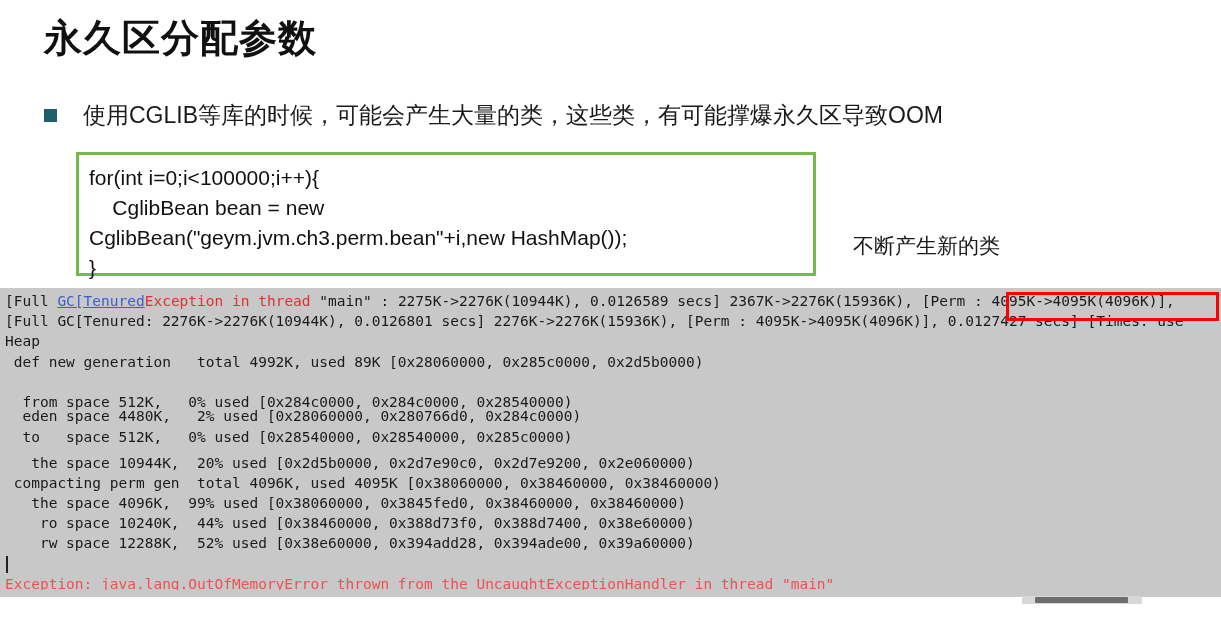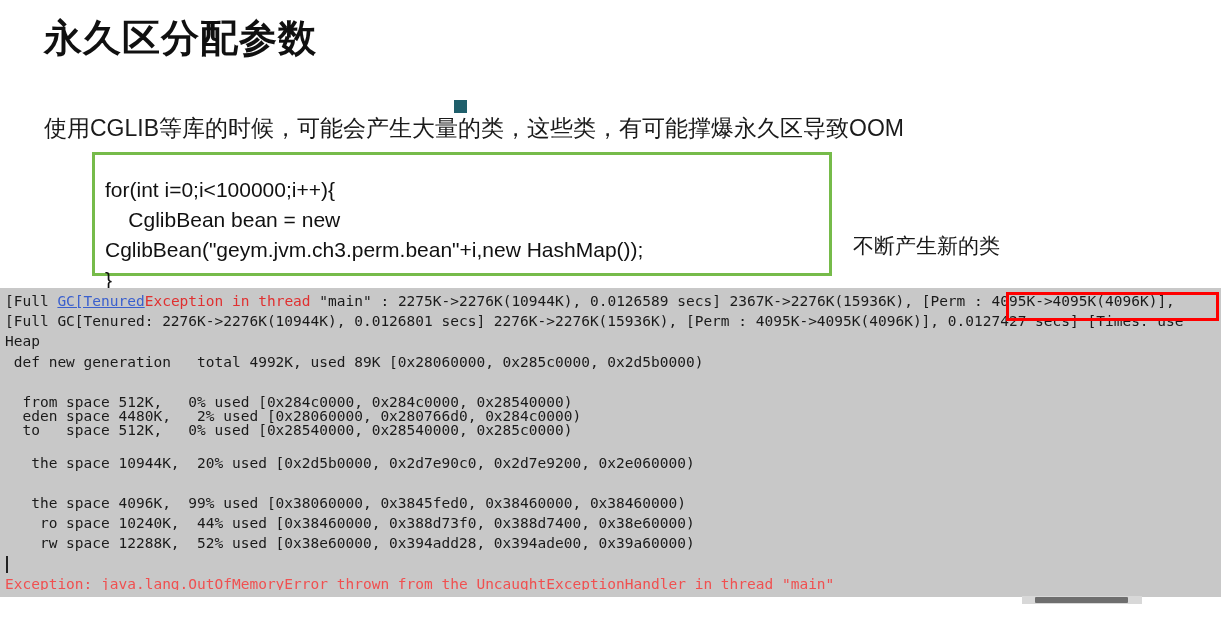--- a/index.html
+++ b/index.html
@@ -35,21 +35,20 @@
     line-height: 48px;
     white-space: nowrap;
   }
 
   #bullet-row {
     position: absolute;
     left: 44px;
     top: 100px;
     display: flex;
     align-items: center;
-    flex-direction: column;
   }
   #bullet-marker {
     width: 13px;
     height: 13px;
     background: #1f5f6b;
     margin-right: 26px;
     flex: 0 0 auto;
   }
   #bullet-text {
     font-size: 23px;
@@ -61,22 +60,21 @@
   
   #code-box {
     position: absolute;
     left: 76px;
     top: 152px;
     width: 740px;
     height: 124px;
     box-sizing: border-box;
     border: 3px solid #76bb4a;
     background: #ffffff;
-    padding: 20px 10px 4px 10px;
-    margin-left: 16px;
+    padding: 8px 10px 4px 10px;
   }
   #code-text {
     font-family: "Liberation Sans", "DejaVu Sans", sans-serif;
     font-size: 21px;
     line-height: 30px;
     color: #111111;
     white-space: pre;
   }
 
   #code-annotation {
@@ -199,22 +197,23 @@
 </div>
 
 <div id="console">
 
 <div class="console-line" style="top: 3px;"><span>[Full </span><span class="c-link">GC[Tenured</span><span class="c-red">Exception in thread </span><span>"main"</span><span> : 2275K-&gt;2276K(10944K), 0.0126589 secs] 2367K-&gt;2276K(15936K), [Perm : 4095K-&gt;4095K(4096K)],</span></div>
     <div class="console-line" style="top: 23.2px;">[Full GC[Tenured: 2276K-&gt;2276K(10944K), 0.0126801 secs] 2276K-&gt;2276K(15936K), [Perm : 4095K-&gt;4095K(4096K)], 0.0127427 secs] [Times: use</div>
     <div class="console-line" style="top: 43.4px;">Heap</div>
     <div class="console-line" style="top: 63.6px;"> def new generation   total 4992K, used 89K [0x28060000, 0x285c0000, 0x2d5b0000)</div>
     <div class="console-line" style="top: 83.8px; margin-top: 34px;">  eden space 4480K,   2% used [0x28060000, 0x280766d0, 0x284c0000)</div>
     <div class="console-line" style="top: 104px;">  from space 512K,   0% used [0x284c0000, 0x284c0000, 0x28540000)</div>
-    <div class="console-line" style="top: 132px;">  to   space 512K,   0% used [0x28540000, 0x28540000, 0x285c0000)</div>
+    <div class="console-line" style="top: 139px;">  to   space 512K,   0% used [0x28540000, 0x28540000, 0x285c0000)</div>
     <div class="console-line" style="top: 164.6px;">   the space 10944K,  20% used [0x2d5b0000, 0x2d7e90c0, 0x2d7e9200, 0x2e060000)</div>
+    <div class="console-line" style="top: 184.8px;"> compacting perm gen  total 4096K, used 4095K [0x38060000, 0x38460000, 0x38460000)</div>
     <div class="console-line" style="top: 205px;">   the space 4096K,  99% used [0x38060000, 0x3845fed0, 0x38460000, 0x38460000)</div>
     <div class="console-line" style="top: 225.2px;">    ro space 10240K,  44% used [0x38460000, 0x388d73f0, 0x388d7400, 0x38e60000)</div>
     <div class="console-line" style="top: 245.4px;">    rw space 12288K,  52% used [0x38e60000, 0x394add28, 0x394ade00, 0x39a60000)</div>
     <div class="console-line" style="top: 265.6px;"></div>
     <div class="console-line c-err" style="top: 285.8px;">Exception: java.lang.OutOfMemoryError thrown from the UncaughtExceptionHandler in thread "main"</div>
   </div>
 
 <div id="red-highlight"></div>
 <div id="caret"></div>
 

